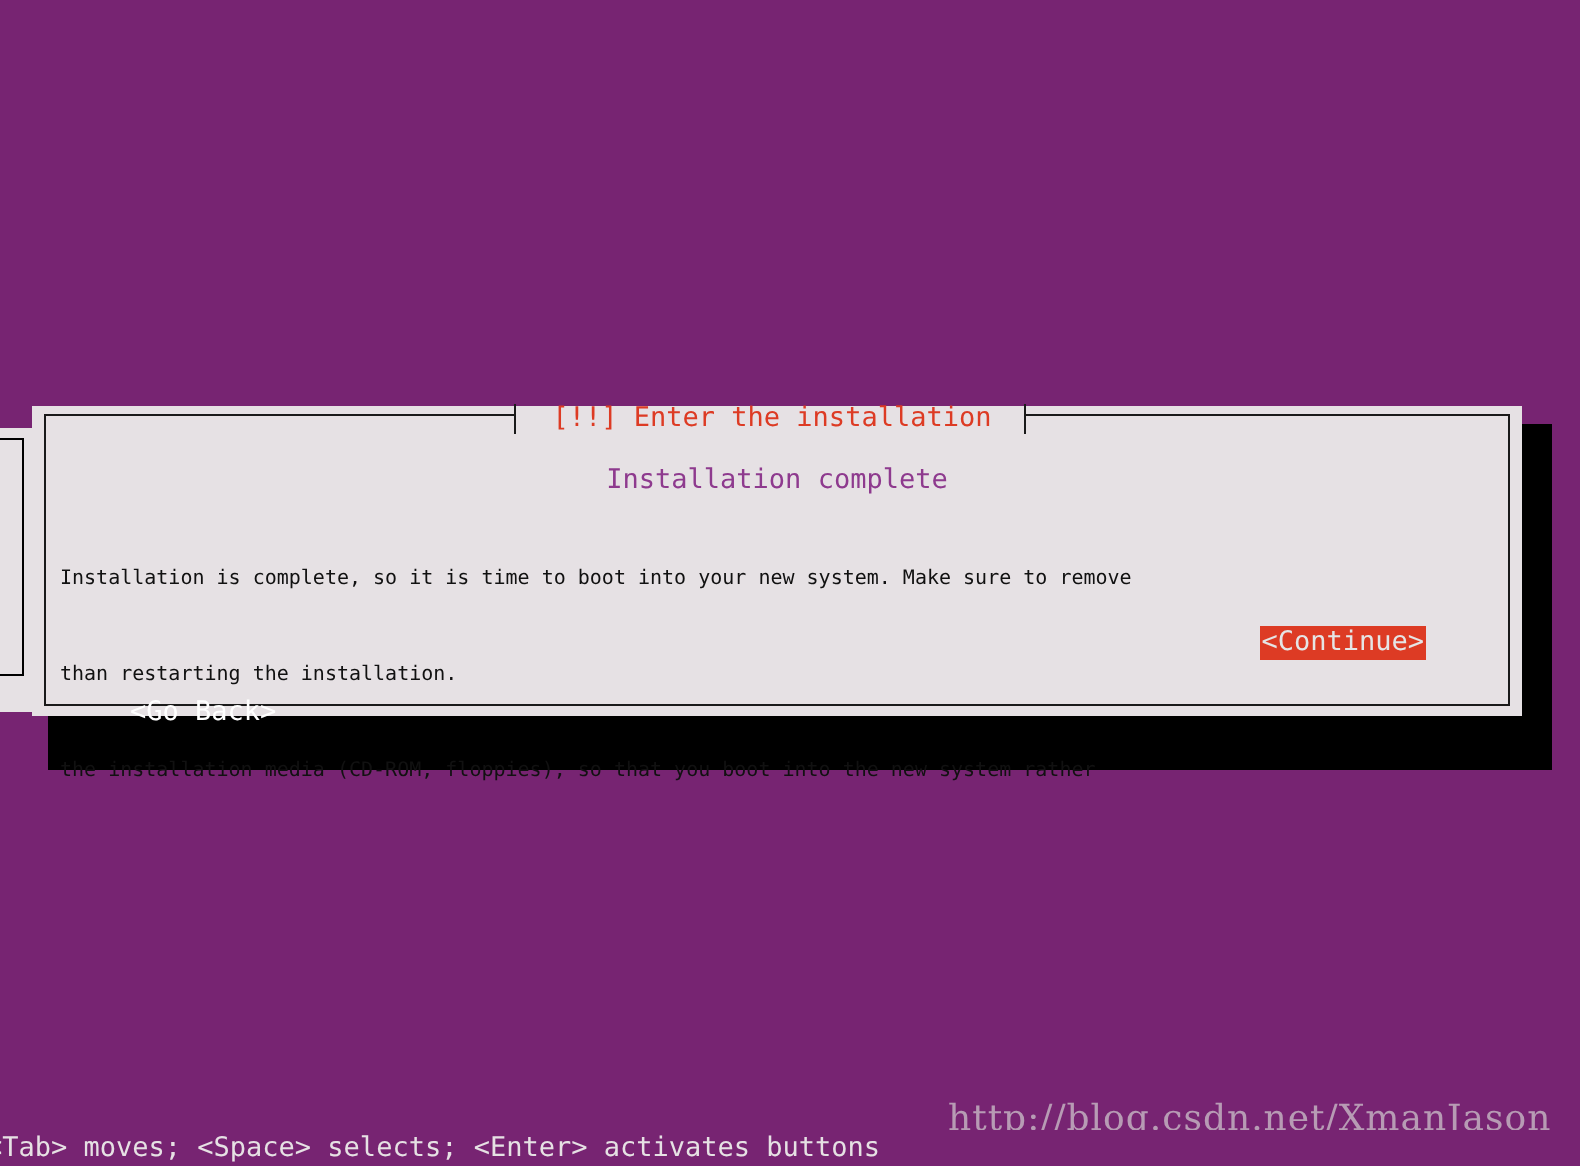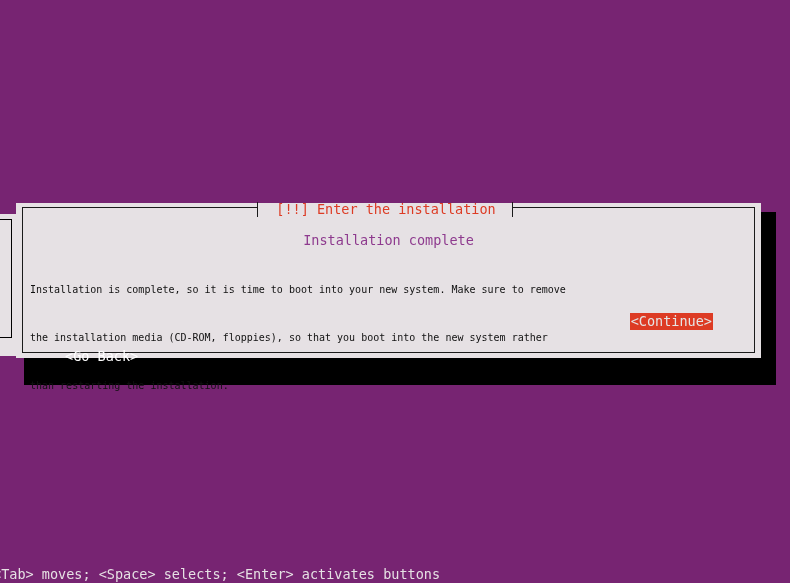--- a/index.html
+++ b/index.html
@@ -219,27 +219,28 @@
   <div class="frame-top-right"></div>
   <div class="title-tick left"></div>
   <div class="title-tick right"></div>
 
   <div class="dialog-title">[!!] Enter the installation</div>
 
   <div class="dialog-subtitle">Installation complete</div>
 
   <div class="dialog-body">
     <span class="line">Installation is complete, so it is time to boot into your new system. Make sure to remove</span>
+    <span class="line">than restarting the installation.</span>
     <span class="line">the installation media (CD-ROM, floppies), so that you boot into the new system rather</span>
-    <span class="line">than restarting the installation.</span>
   </div>
 
   <div class="btn-row">
     <span class="btn btn-goback">&lt;Go Back&gt;</span>
     <span class="btn btn-continue">&lt;Continue&gt;</span>
   </div>
 
+  <div class="watermark">http://blog.csdn.net/XmanJason</div>
 
   <div class="status-bar">
     <span class="status-text">&lt;Tab&gt; moves; &lt;Space&gt; selects; &lt;Enter&gt; activates buttons</span>
   </div>
 
 </div>
 
 </body></html>

